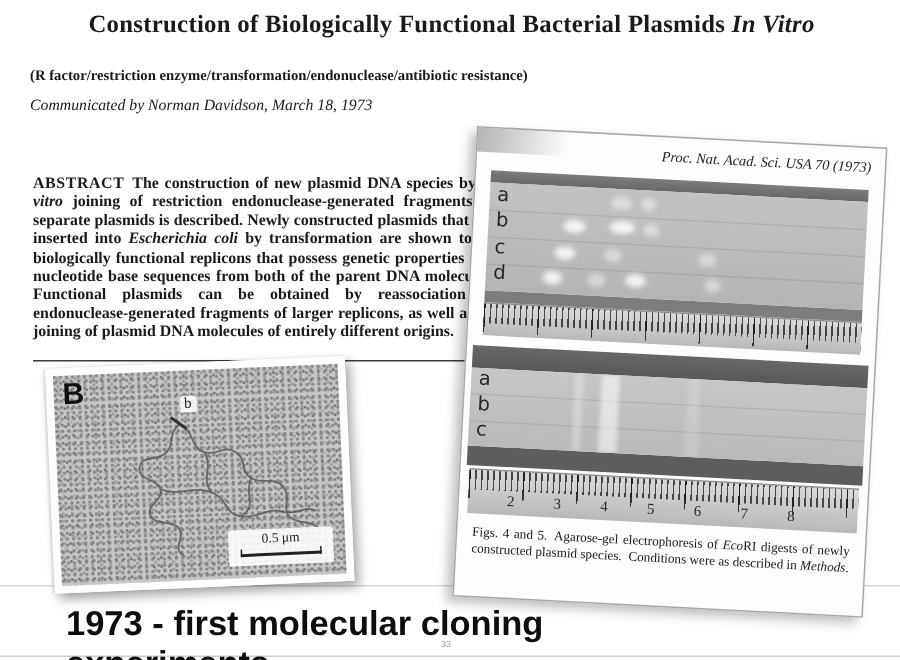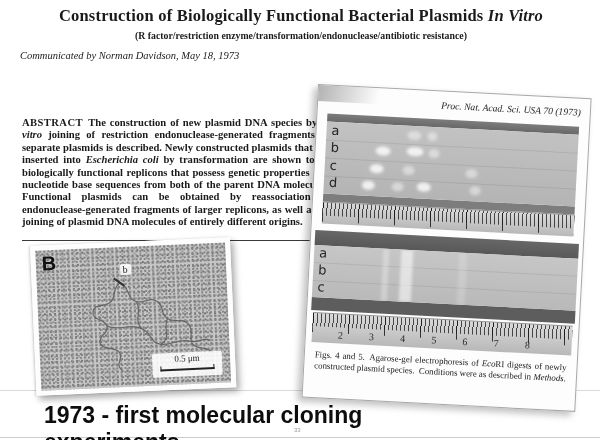--- a/index.html
+++ b/index.html
@@ -5,21 +5,21 @@
   * { margin:0; padding:0; box-sizing:border-box; }
   html,body { width:600px; height:440px; background:#fff; overflow:hidden; }
   body { font-family:"Liberation Serif", serif; color:#1a1a1a; position:relative; }
 
   .slide { position:absolute; left:0; top:0; width:500px; height:440px; background:#fff; }
 
   
   .paper-header { position:absolute; left:20px; top:6px; width:562px; }
   .title { text-align:center; font-size:16.5px; font-weight:bold; letter-spacing:.2px; }
   .title .it { font-style:italic; }
-  .keywords { text-align:center; font-size:9.8px; font-weight:bold; margin-top:4px; }
+  .keywords { font-size:9.8px; font-weight:bold; margin-top:19px; }
   .authors { font-size:11px; margin-top:10px; letter-spacing:.2px; }
   .affiliation { font-size:9.6px; margin-top:9px; line-height:1.3; }
   .communicated { font-size:10.5px; font-style:italic; margin-top:9px; }
 
   
   .abstract { position:absolute; left:22px; top:117px; width:308px;
               font-size:10.6px; font-weight:bold; line-height:1.17; text-align:justify; }
   .abstract .lead { letter-spacing:.4px; }
   .footnote-rule { position:absolute; left:22px; top:240px; width:306px; height:1px; background:#3a3a3a; }
 
@@ -95,21 +95,21 @@
                   font-family:"Liberation Sans",sans-serif; }
 </style>
 </head>
 <body>
 
 <div class="slide">
 
   <div class="paper-header">
     <div class="title"><span>Construction of Biologically Functional Bacterial Plasmids </span><span class="it">In Vitro</span></div>
     <div class="keywords">(R factor/restriction enzyme/transformation/endonuclease/antibiotic resistance)</div>
-    <div class="communicated">Communicated by Norman Davidson, May 18, 1973</div>
+    <div class="communicated">Communicated by Norman Davidson, March 18, 1973</div>
   </div>
 
   <div class="abstract"><span class="lead">ABSTRACT</span><span><span> The construction of new plasmid DNA species by </span><span style="font-style: italic;">in vitro</span><span> joining of restriction endonuclease-generated fragments of separate plasmids is described. Newly constructed plasmids that are inserted into </span><span style="font-style: italic;">Escherichia coli</span><span> by transformation are shown to be biologically functional replicons that possess genetic properties and nucleotide base sequences from both of the parent DNA molecules. Functional plasmids can be obtained by reassociation of endonuclease-generated fragments of larger replicons, as well as by joining of plasmid DNA molecules of entirely different origins.</span></span></div>
   <div class="footnote-rule"></div>
 
   <div class="mid-line"></div>
   <div class="bottom-line"></div>
 
   <div class="micrograph">
     <div class="em-field">

